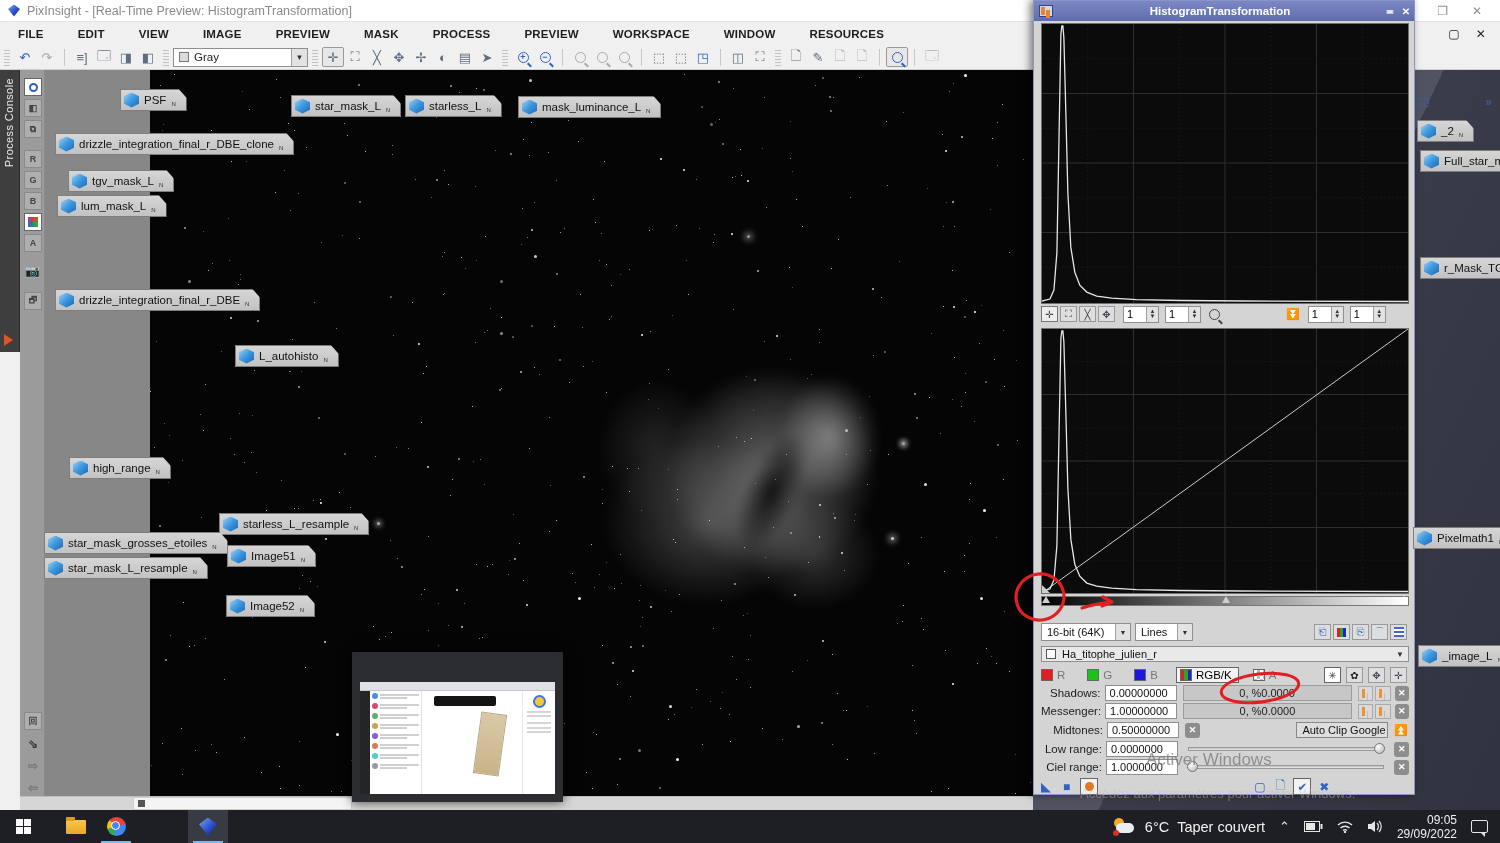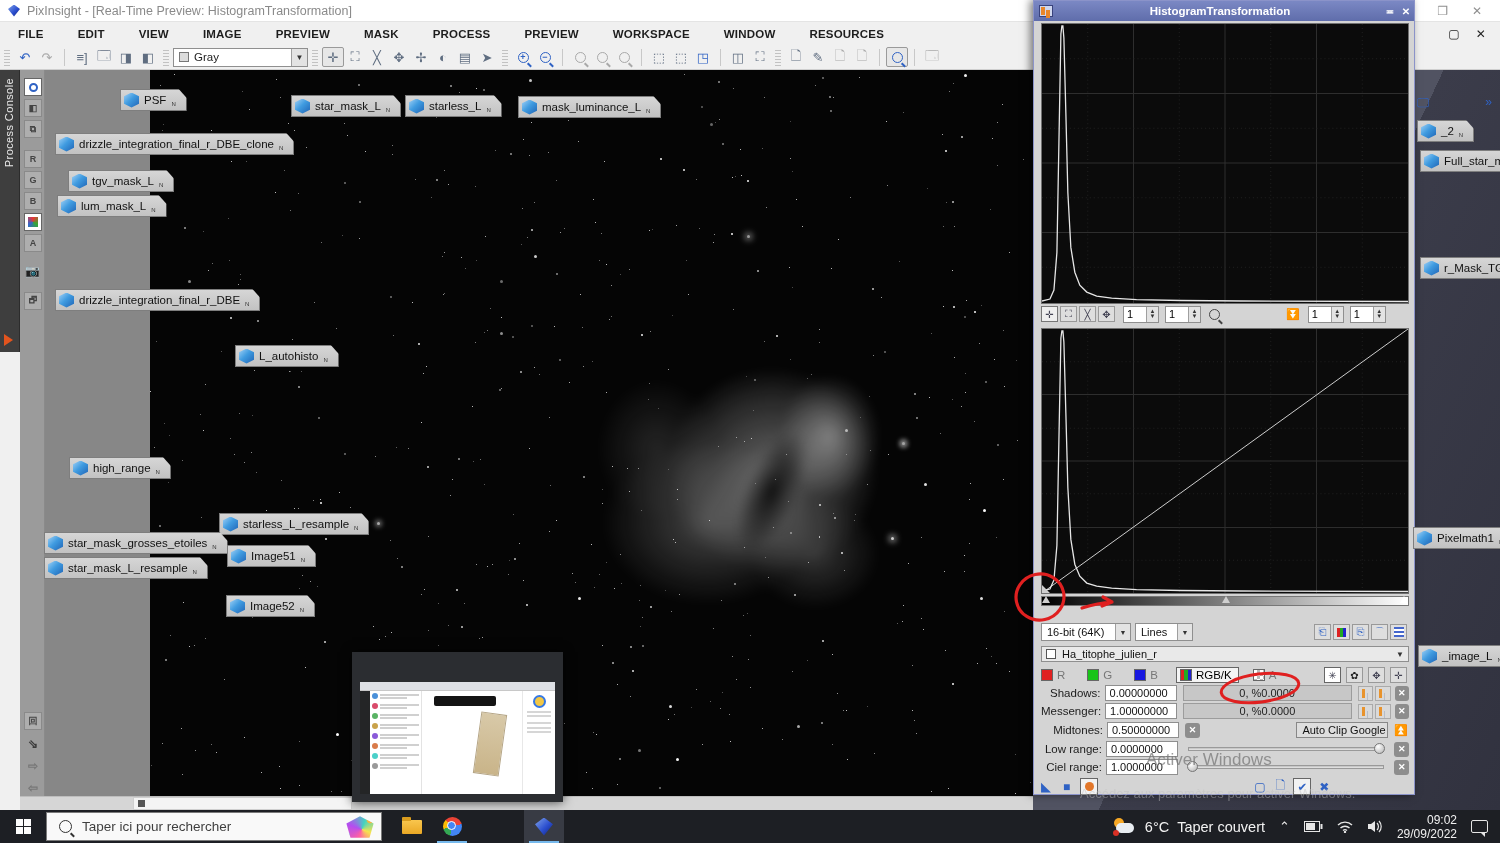--- a/index.html
+++ b/index.html
@@ -1281,25 +1281,20 @@
 
   <div id="taskbar" class="abs">
     <div id="start">
       <span class="winlogo">
           <i></i>
           <i></i>
           <i></i>
           <i></i>
         </span>
     </div>
-    <div id="searchbox">
-      <span class="mag"></span>
-      <span>Taper ici pour rechercher</span>
-      <span id="sb-art"></span>
-    </div>
     <div class="tb-app" style="margin-left:10px;">
       <span class="folder"></span>
     </div>
     <div class="tb-app">
       <span class="chrome-ic" style="width:19px;height:19px;"></span>
       <span class="underline"></span>
     </div>
     <div class="tb-app active" style="margin-left:52px;">
       <span class="pi-diamond" style="width:18px;height:18px;"></span>
       <span class="underline"></span>
@@ -1322,19 +1317,19 @@
       </svg>
       <svg width="16" height="12">
         <path d="M1,4 A10,10 0 0 1 15,4 M3.5,7 A6.5,6.5 0 0 1 12.5,7 M6,9.5 A3,3 0 0 1 10,9.5" fill="none" stroke="#e6e6e6" stroke-width="1.4"></path>
         <circle cx="8" cy="11" r="1.2" fill="#e6e6e6"></circle>
       </svg>
       <svg width="16" height="13">
         <path d="M1,4 h3 l4,-3 v11 l-4,-3 h-3 z" fill="#e6e6e6"></path>
         <path d="M10,3 a5,5 0 0 1 0,7 M12,1 a8,8 0 0 1 0,11" fill="none" stroke="#e6e6e6" stroke-width="1.2"></path>
       </svg>
       <div id="clock">
-        <div>09:02</div>
+        <div>09:05</div>
         <div>29/09/2022</div>
       </div>
       <div id="notif"></div>
     </div>
   </div>
 </div>
 
 </body></html>

